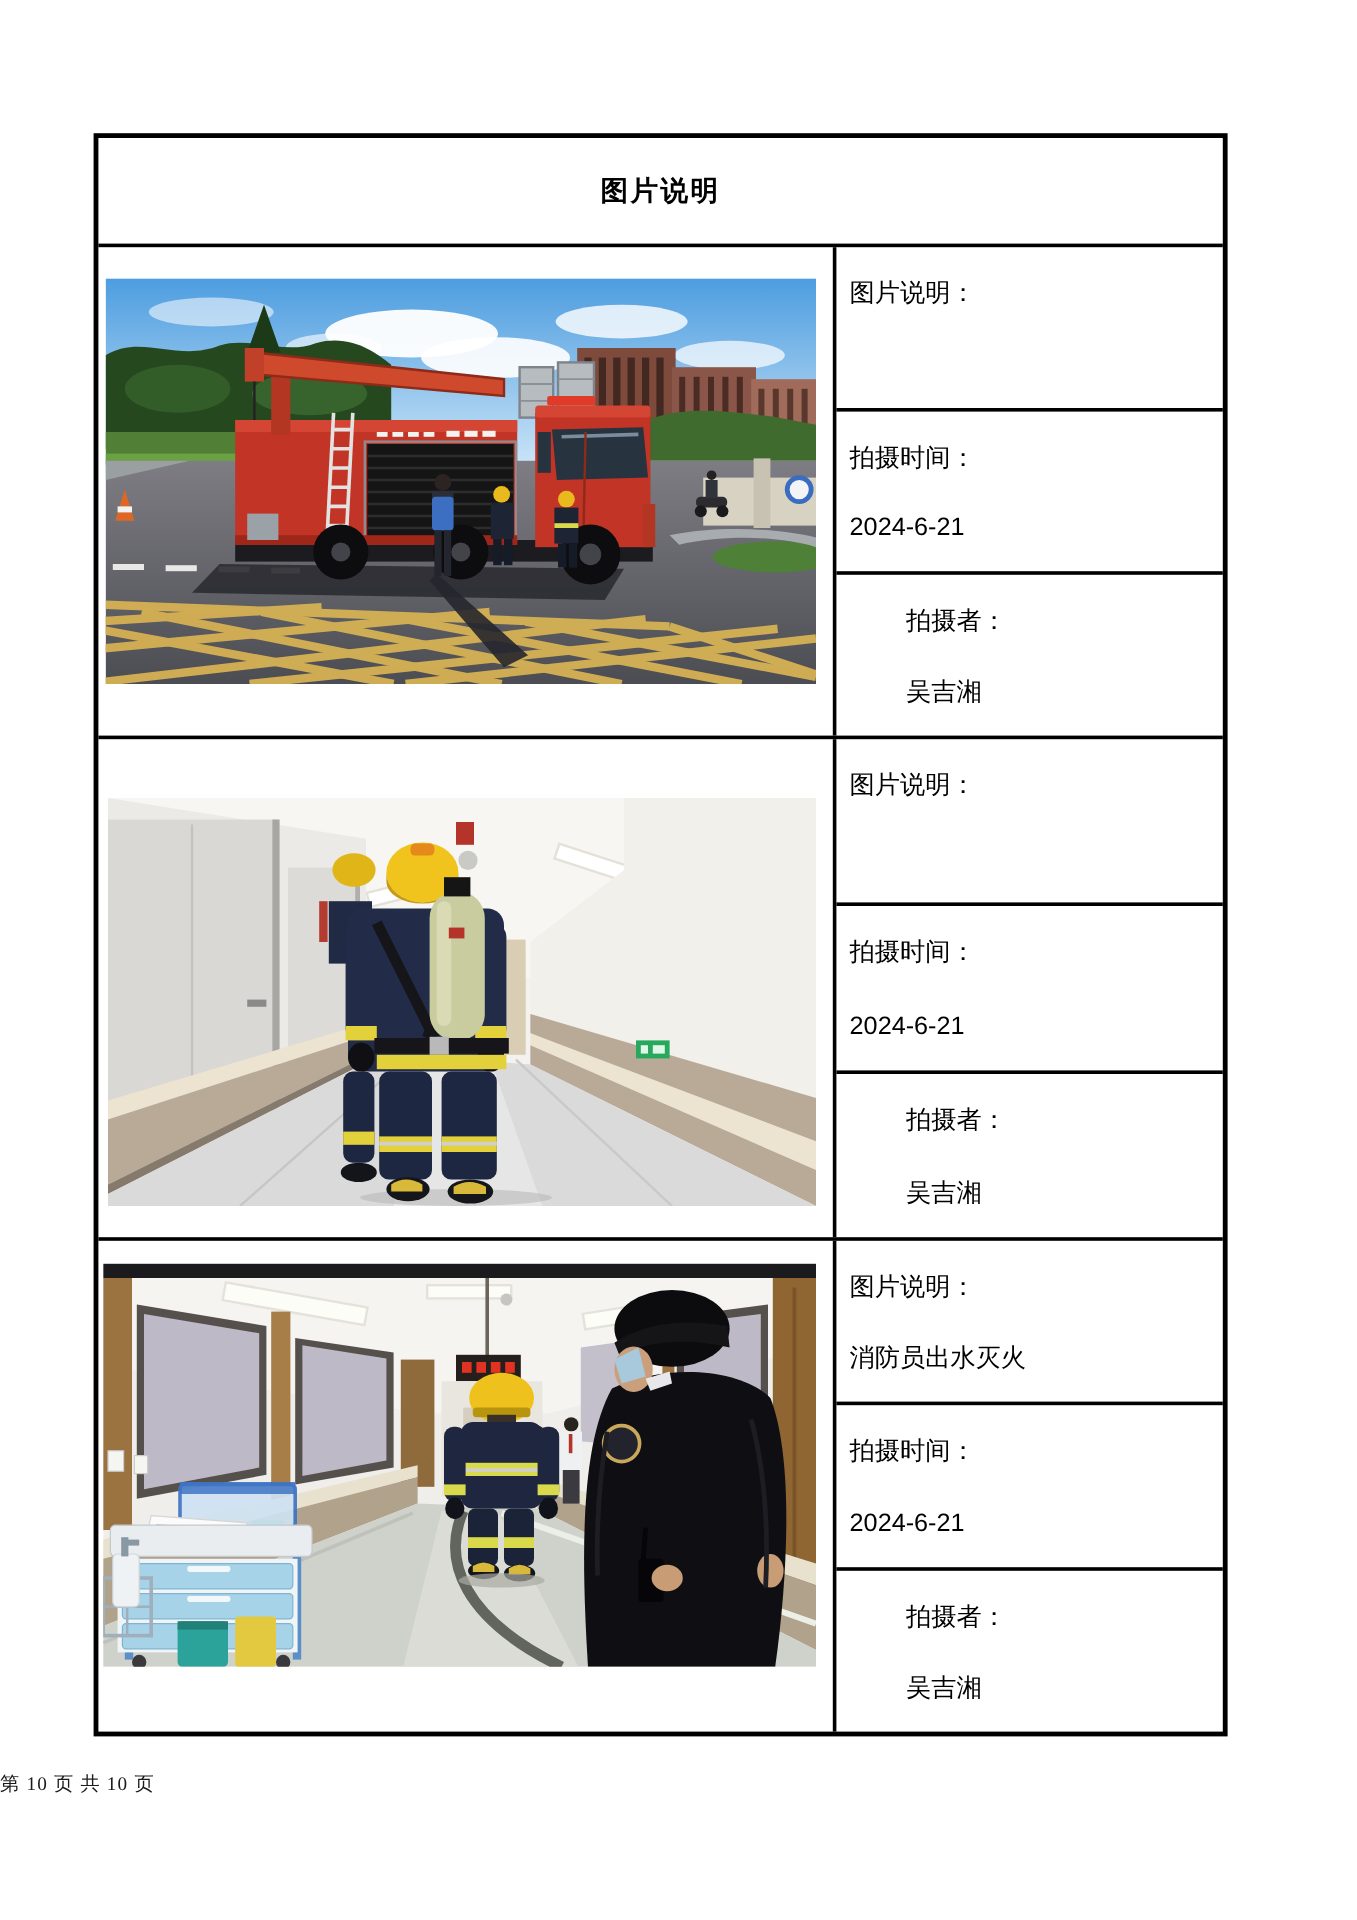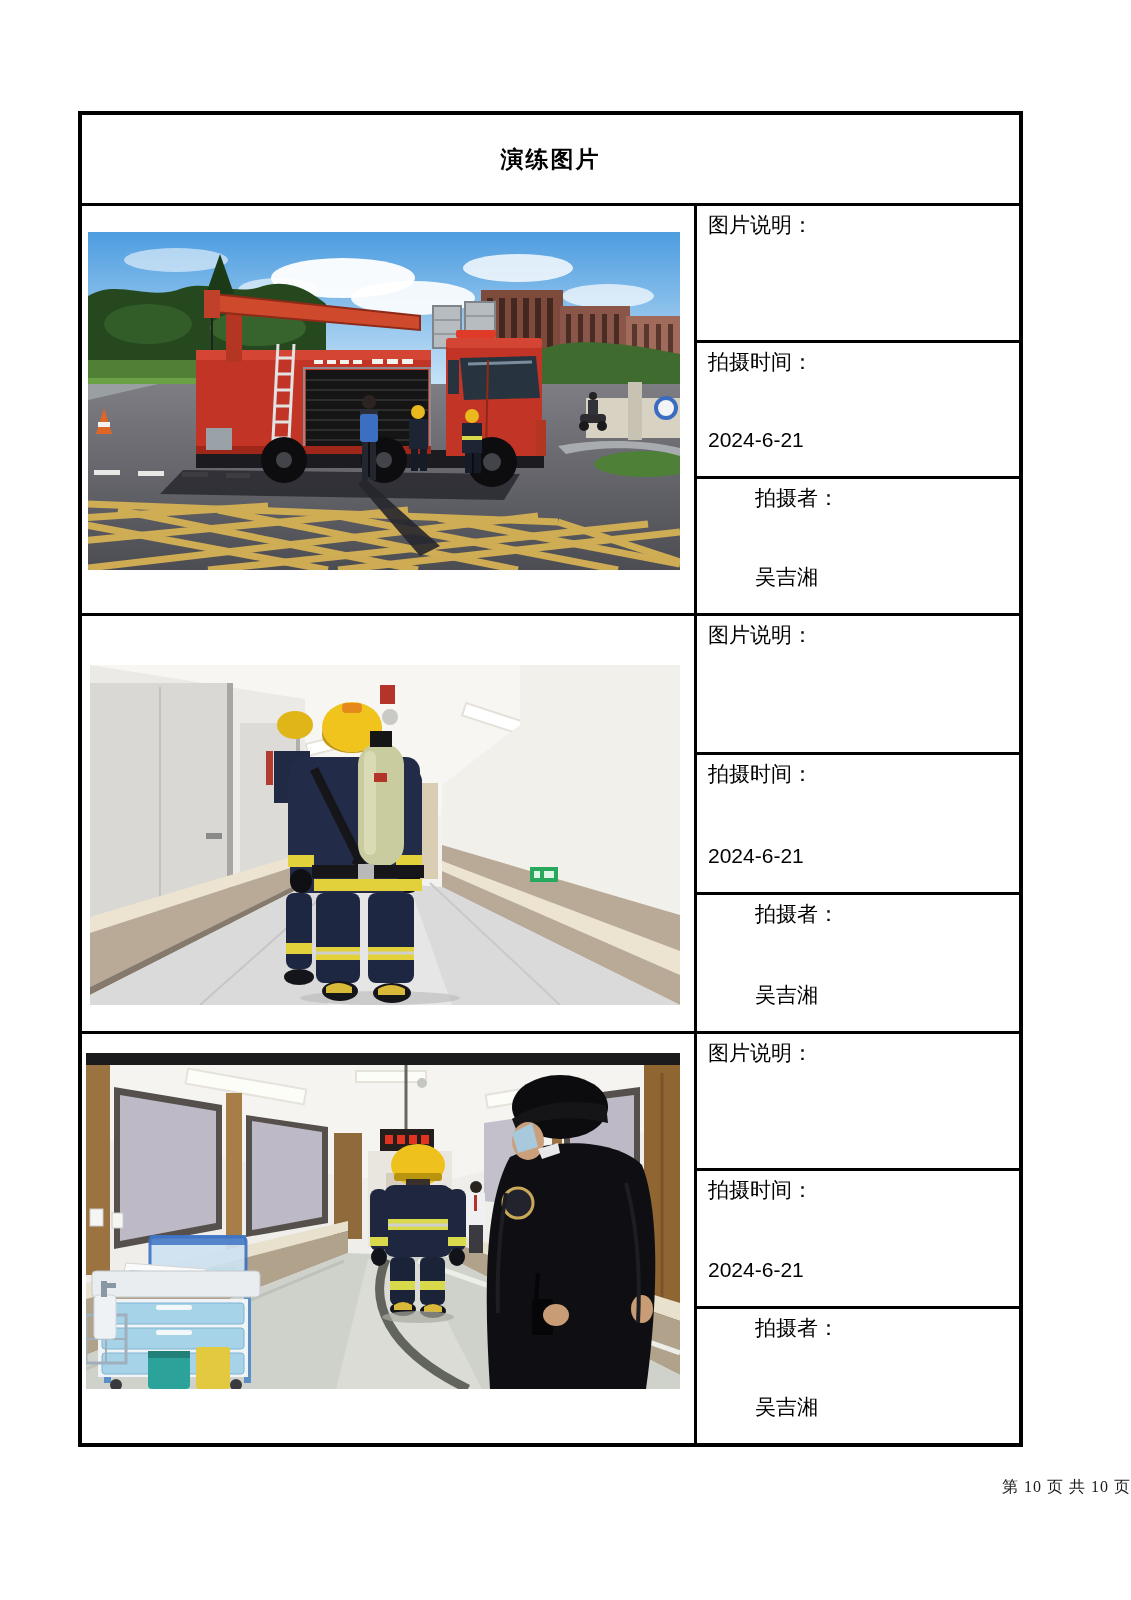--- a/index.html
+++ b/index.html
@@ -14,34 +14,34 @@
   .row.last{border-bottom:none;flex:1;}
   .row1{flex:0 0 410px;}
   .row2{flex:0 0 418px;}
   .photo-cell{width:615px;flex:0 0 615px;border-right:3px solid #000;box-sizing:border-box;position:relative;overflow:hidden;}
   .photo{position:absolute;line-height:0;}
   .p1{left:6px;top:26px;}
   .p2{left:8px;top:49px;}
   .p3{left:4px;top:19px;}
   .fields{flex:1;display:flex;flex-direction:column;min-width:0;}
   .fcell{flex:1;border-bottom:3px solid #000;box-sizing:border-box;
-         padding:4px 8px 22px 11px;display:flex;flex-direction:column;justify-content:space-between;
+         padding:24px 8px 22px 11px;display:flex;flex-direction:column;justify-content:space-between;
          font-size:21px;line-height:29px;}
   .fcell.last{border-bottom:none;margin-left:47px;}
-  .footer{position:absolute;left:0;top:1477px;width:100%;text-align:right;
+  .footer{position:absolute;left:0;top:1477px;width:100%;text-align:left;
           font-family:"Liberation Serif","DejaVu Serif",serif;font-size:16px;color:#1a1a1a;letter-spacing:1px;}
 </style>
 </head>
 <body>
 
 <div class="page">
 
   <div class="dtable">
 
-    <div class="title-row">演练图片</div>
+    <div class="title-row">图片说明</div>
 
     <div class="row row1">
       <div class="photo-cell">
         <span class="photo p1" aria-label="消防车到达医院门口">
           <svg width="592" height="338" viewBox="0 0 592 338">
             <defs>
               <linearGradient id="sky1" x1="0" y1="0" x2="0" y2="1">
                 <stop offset="0" stop-color="#4d9de0"></stop>
                   <stop offset="1" stop-color="#cfe7f8"></stop>
               </linearGradient>
@@ -488,20 +488,21 @@
               <rect x="19" y="230" width="11" height="5" fill="#8899a4"></rect>
               <circle cx="30" cy="332" r="6" fill="#3a3a3e"></circle>
               <circle cx="150" cy="332" r="6" fill="#3a3a3e"></circle>
             </g>
           </svg>
         </span>
       </div>
       <div class="fields">
         <div class="fcell">
           <div>图片说明：</div>
+          <div>消防员出水灭火</div>
         </div>
         <div class="fcell">
           <div>拍摄时间：</div>
           <div>2024-6-21</div>
         </div>
         <div class="fcell last">
           <div>拍摄者：</div>
           <div>吴吉湘</div>
         </div>
       </div>

